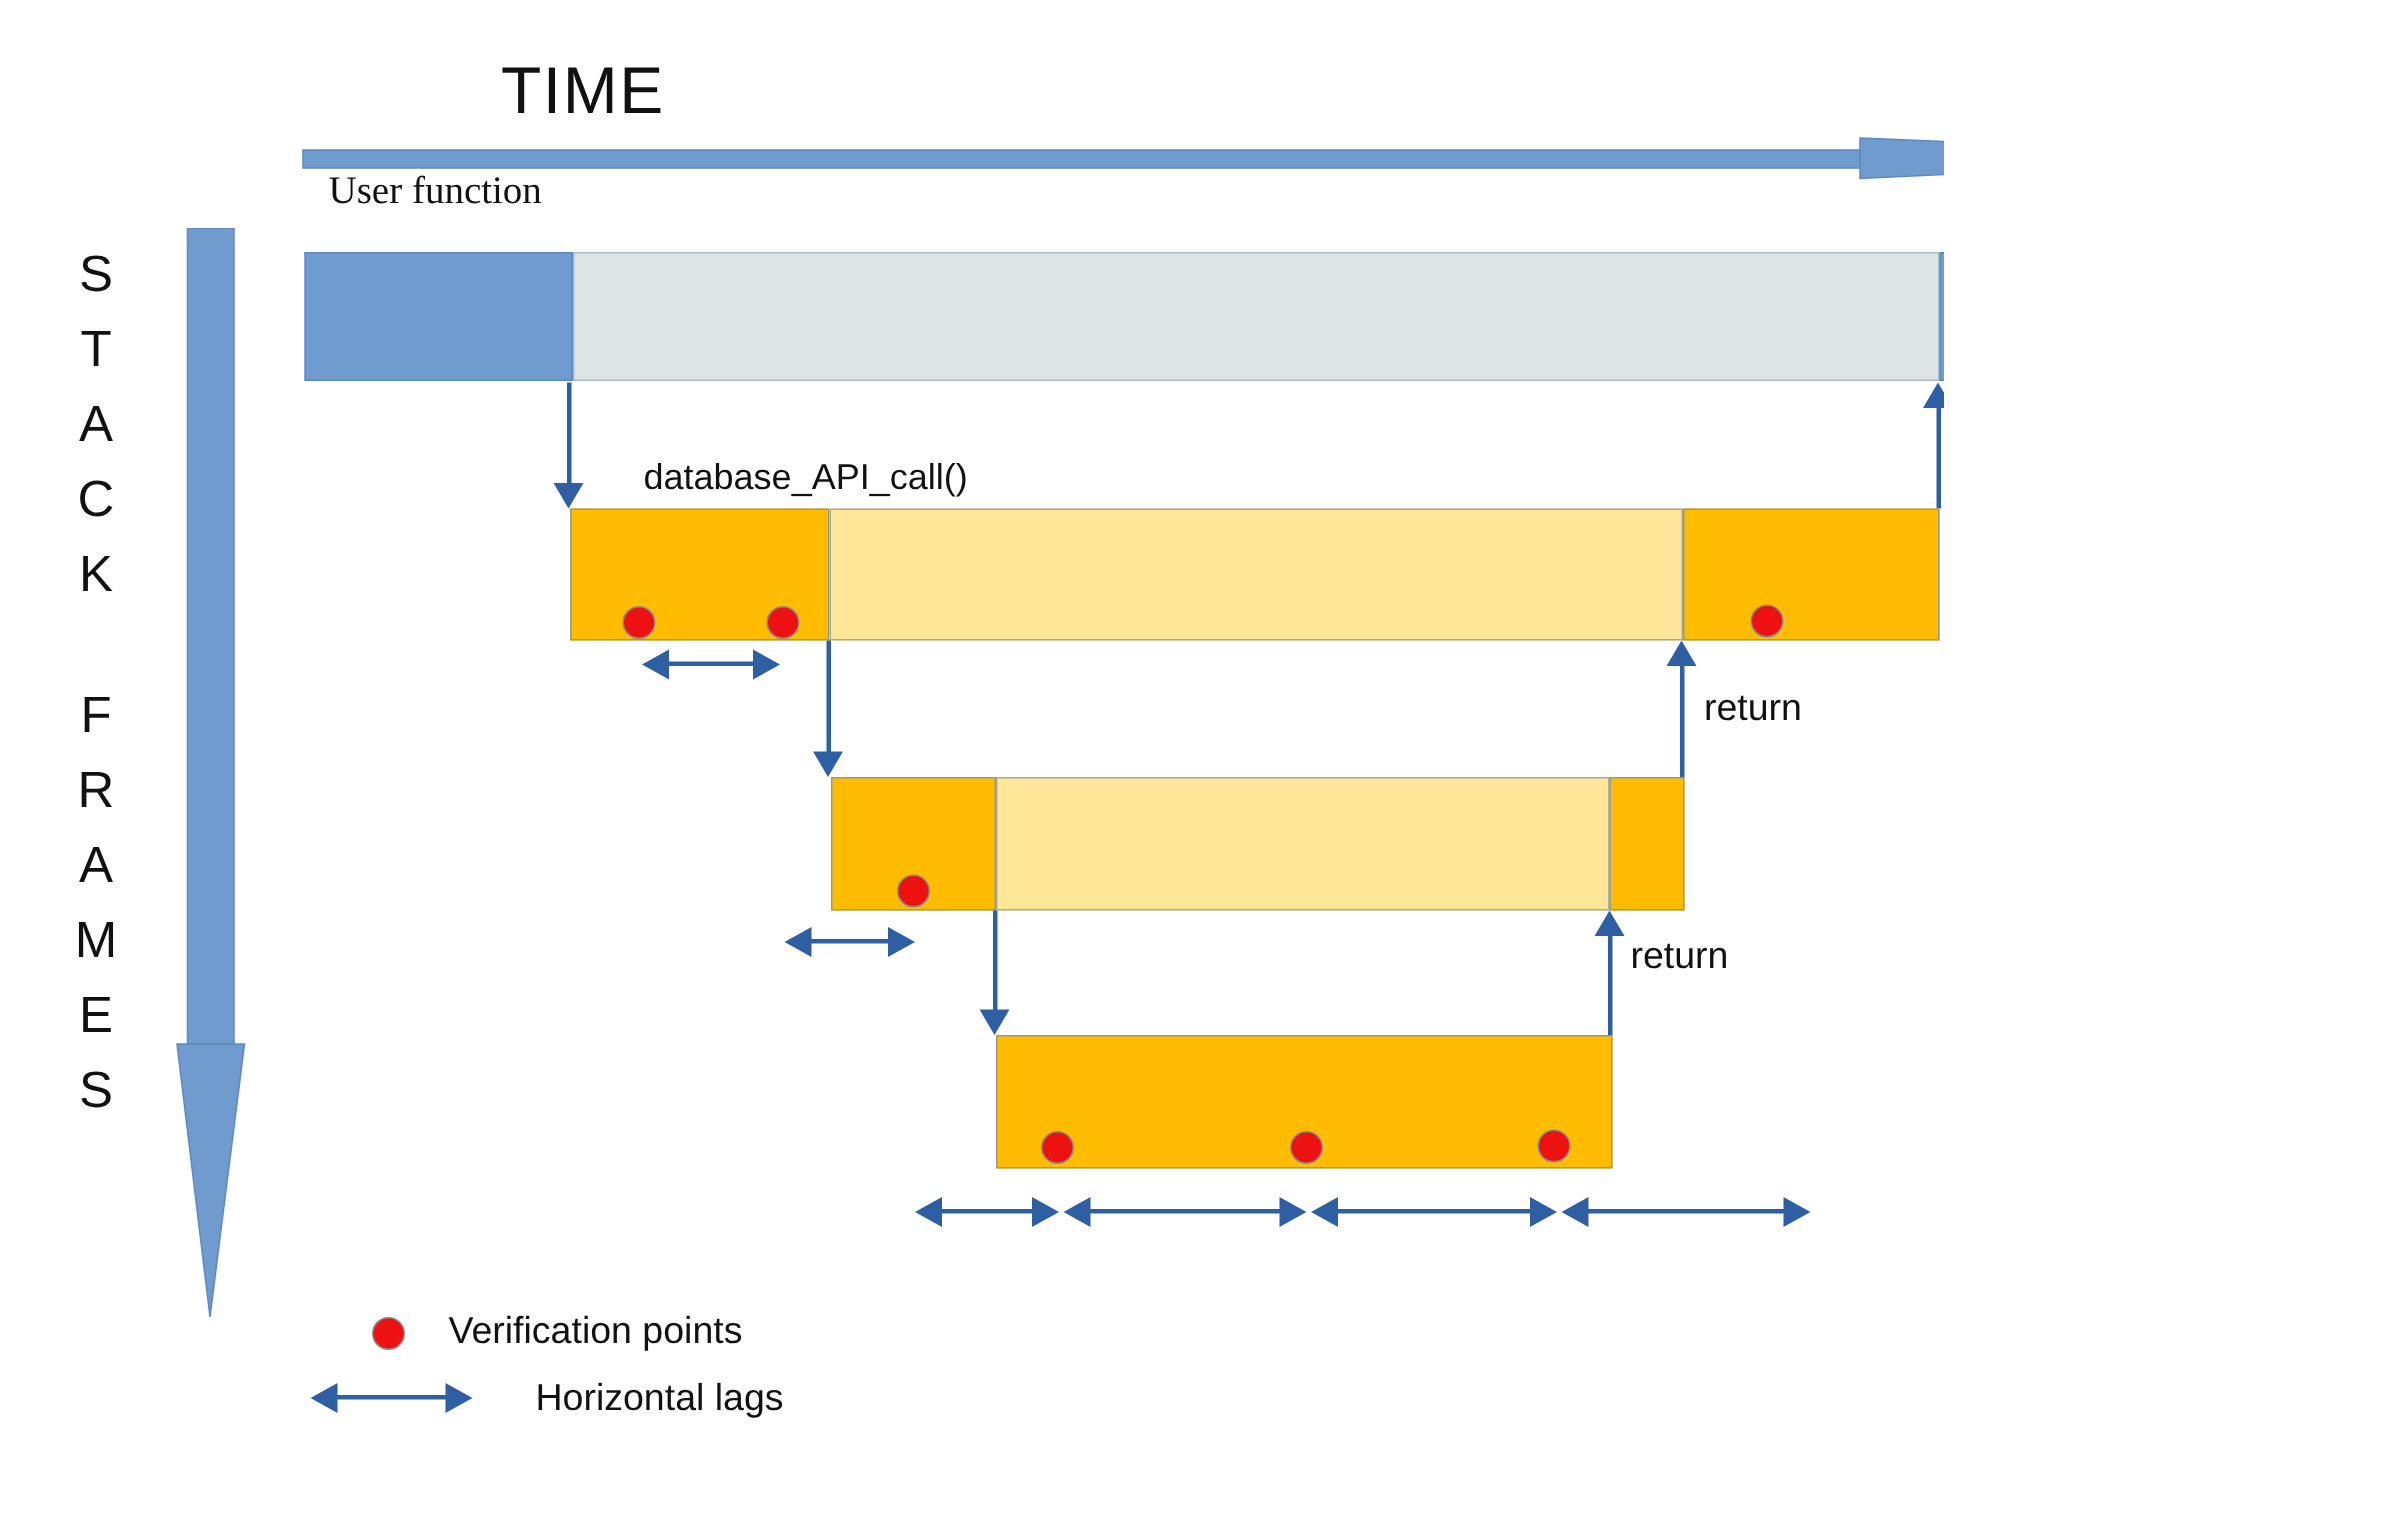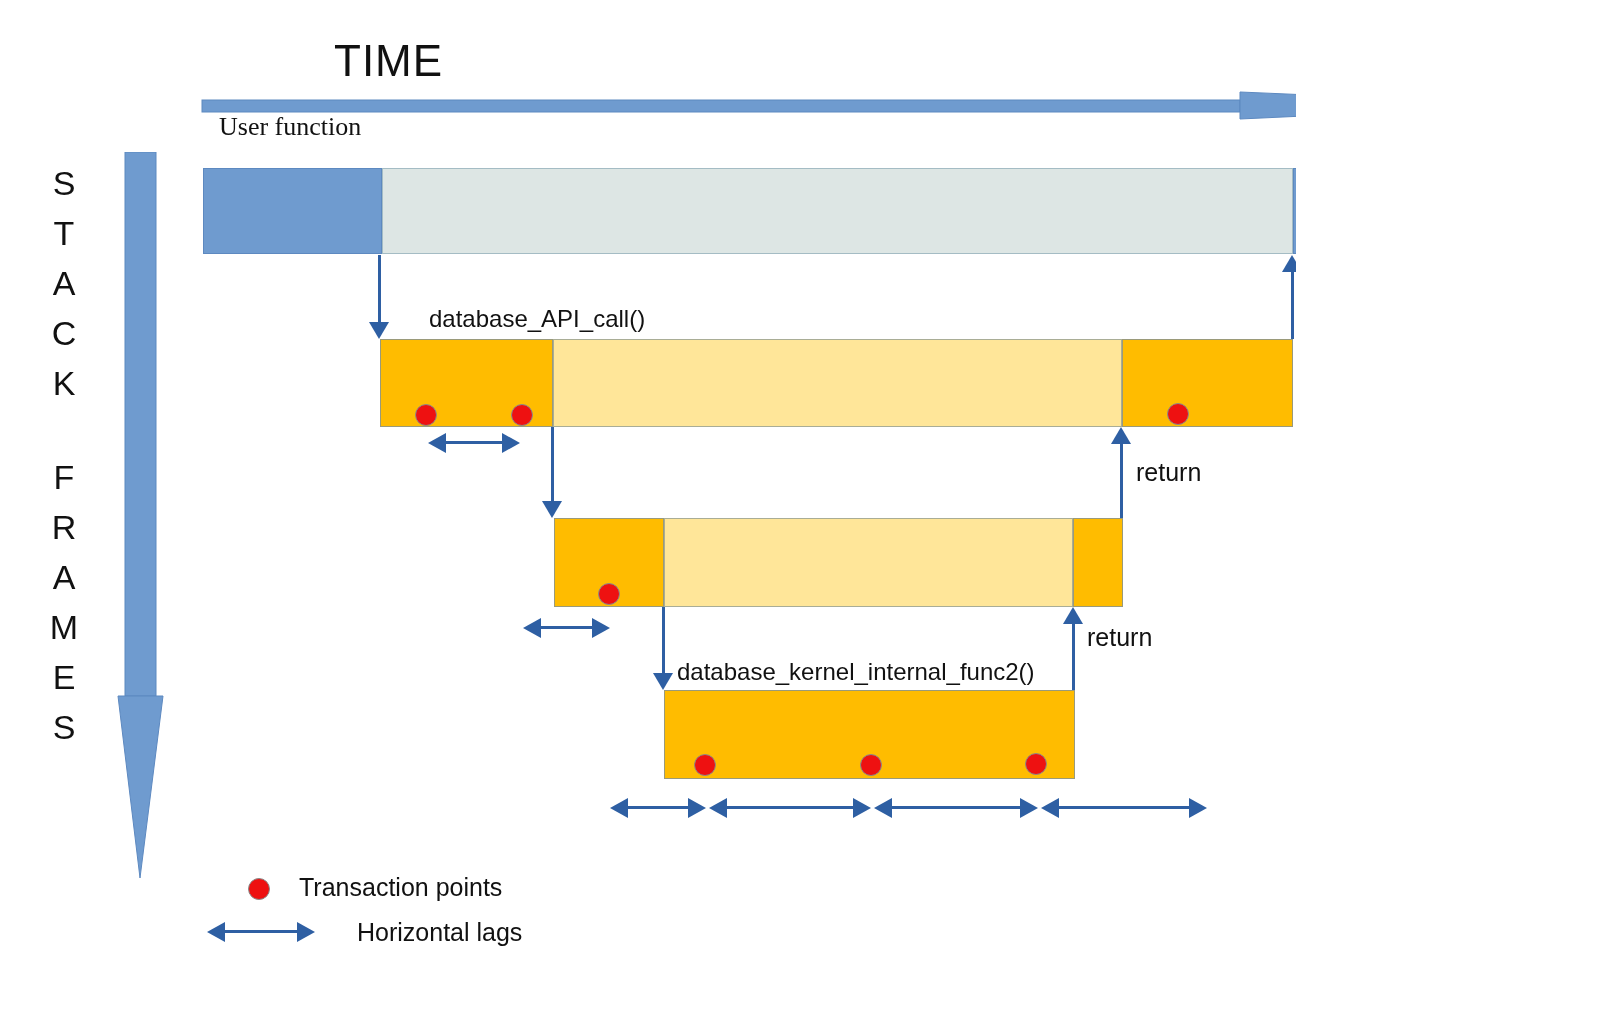--- a/index.html
+++ b/index.html
@@ -92,21 +92,20 @@
   <div class="seg orange" style="left:554px;  top:518px; width:110px; height:89px;"></div>
   <div class="seg yellow" style="left:664px;  top:518px; width:409px; height:89px;"></div>
   <div class="seg orange" style="left:1073px; top:518px; width:50px;  height:89px;"></div>
   <div class="dot" style="left:598px; top:583px;"></div>
   <div class="dbl" style="left:523px; top:618px; width:87px;">
       <div class="ln"></div>
     </div>
 
   <div class="vline" style="left:662px; top:607px; height:69px;"></div>
   <div class="ahead down" style="left:653px; top:673px;"></div>
-  <div class="lbl" style="left:677px; top:658px;">database_kernel_internal_func2()</div>
 
   <div class="vline" style="left:1072px; top:621px; height:69px;"></div>
   <div class="ahead up" style="left:1063px; top:607px;"></div>
   <div class="lbl ret" style="left:1087px; top:623px;">return</div>
 
   <div class="seg orange" style="left:664px; top:690px; width:411px; height:89px;"></div>
   <div class="dot" style="left:694px; top:754px;"></div>
   <div class="dot" style="left:860px; top:754px;"></div>
   <div class="dot" style="left:1025px; top:753px;"></div>
 
@@ -117,20 +116,20 @@
       <div class="ln"></div>
     </div>
   <div class="dbl" style="left:874px;  top:798px; width:164px;">
       <div class="ln"></div>
     </div>
   <div class="dbl" style="left:1041px; top:798px; width:166px;">
       <div class="ln"></div>
     </div>
 
   <div class="dot" style="left:248px; top:878px;"></div>
-  <div class="lbl legend" style="left:299px; top:873px;">Transaction points</div>
+  <div class="lbl legend" style="left:299px; top:873px;">Verification points</div>
   <div class="dbl" style="left:207px; top:922px; width:108px;">
       <div class="ln"></div>
     </div>
   <div class="lbl legend" style="left:337px; top:918px;margin-left:20px;">Horizontal lags</div>
 
 
 </div>
 
 </body></html>

